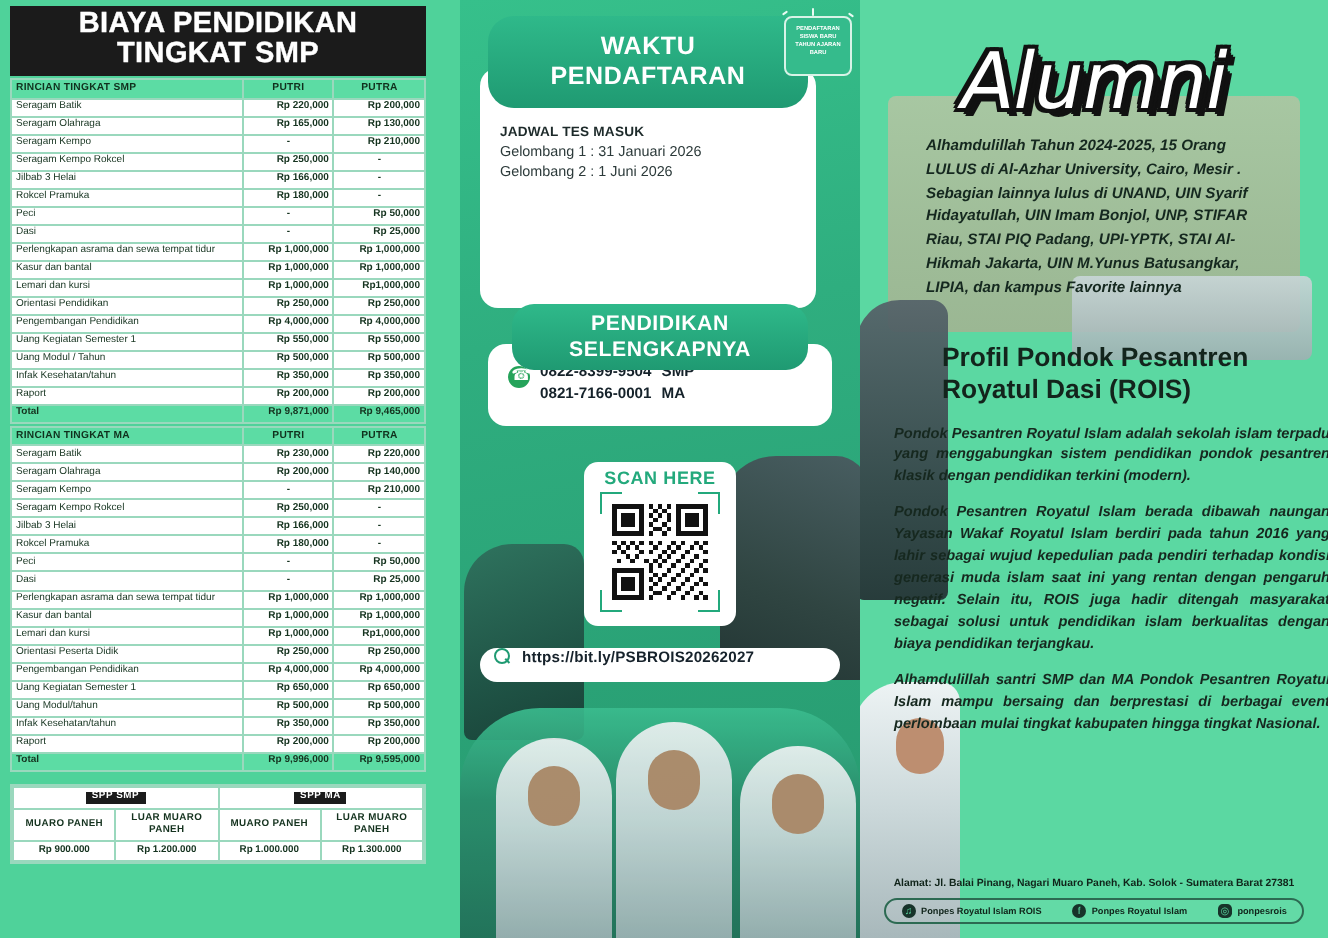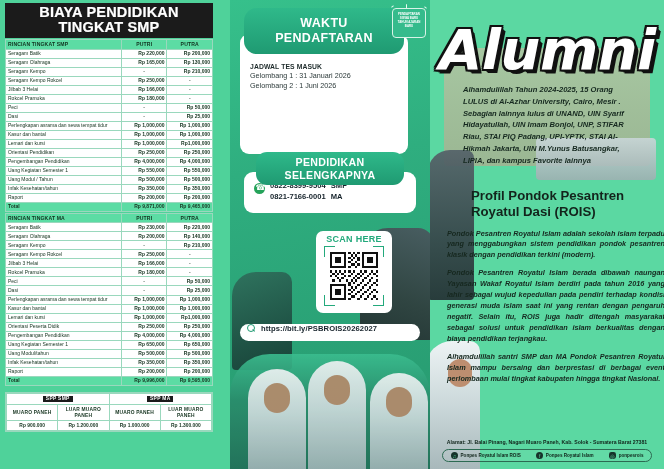--- a/index.html
+++ b/index.html
@@ -161,21 +161,21 @@
     content: "\260E"; position: absolute;
     left: 1.6px; top: 0.2px; font-size: 8px; color: #fff;
   }
   .phone-lines { font-size: 7.6px; font-weight: bold; color: #15222a; line-height: 1.45; }
   .phone-lines .tag { margin-left: 5px; }
 
   .scan-card {
     position: absolute; top: 231px; left: 62px;
     width: 76px; height: 82px;
     background: #fff; border-radius: 7px;
-    z-index: 5; text-align: center; padding-top: 3px; margin-left: 24px;
+    z-index: 5; text-align: center; padding-top: 3px;
   }
   .scan-txt {
     color: #23a97c; font-weight: bold;
     font-size: 9px; letter-spacing: 0.3px;
   }
   .qr-box {
     position: relative;
     width: 60px; height: 60px;
     margin: 2px auto 0 auto;
   }
@@ -256,22 +256,22 @@
   .mosque-bg {
     position: absolute; top: 48px; left: 14px;
     width: 206px; height: 118px;
     background: linear-gradient(180deg,#e6b9a2 0%,#d8a892 55%,#cf9c87 100%);
     opacity: .55; border-radius: 4px;
   }
   .alumni-word {
     position: relative; z-index: 5;
     text-align: center;
     font-family: "DejaVu Sans", sans-serif;
-    font-weight: bold; font-style: italic;
-    font-size: 56px; color: #ffffff;
+    font-weight: normal; font-style: italic;
+    font-size: 39px; color: #ffffff;
     letter-spacing: -0.5px;
     margin-top: 22px;
     text-shadow:
       -2px 0 #111, 2px 0 #111, 0 -2px #111, 0 2px #111,
       -2px -2px #111, 2px -2px #111, -2px 2px #111, 2px 2px #111,
       3px 3px 0 #111, 4px 4px 0 #111;
     line-height: 1;
   }
   .alumni-text {
     position: relative; z-index: 5;

